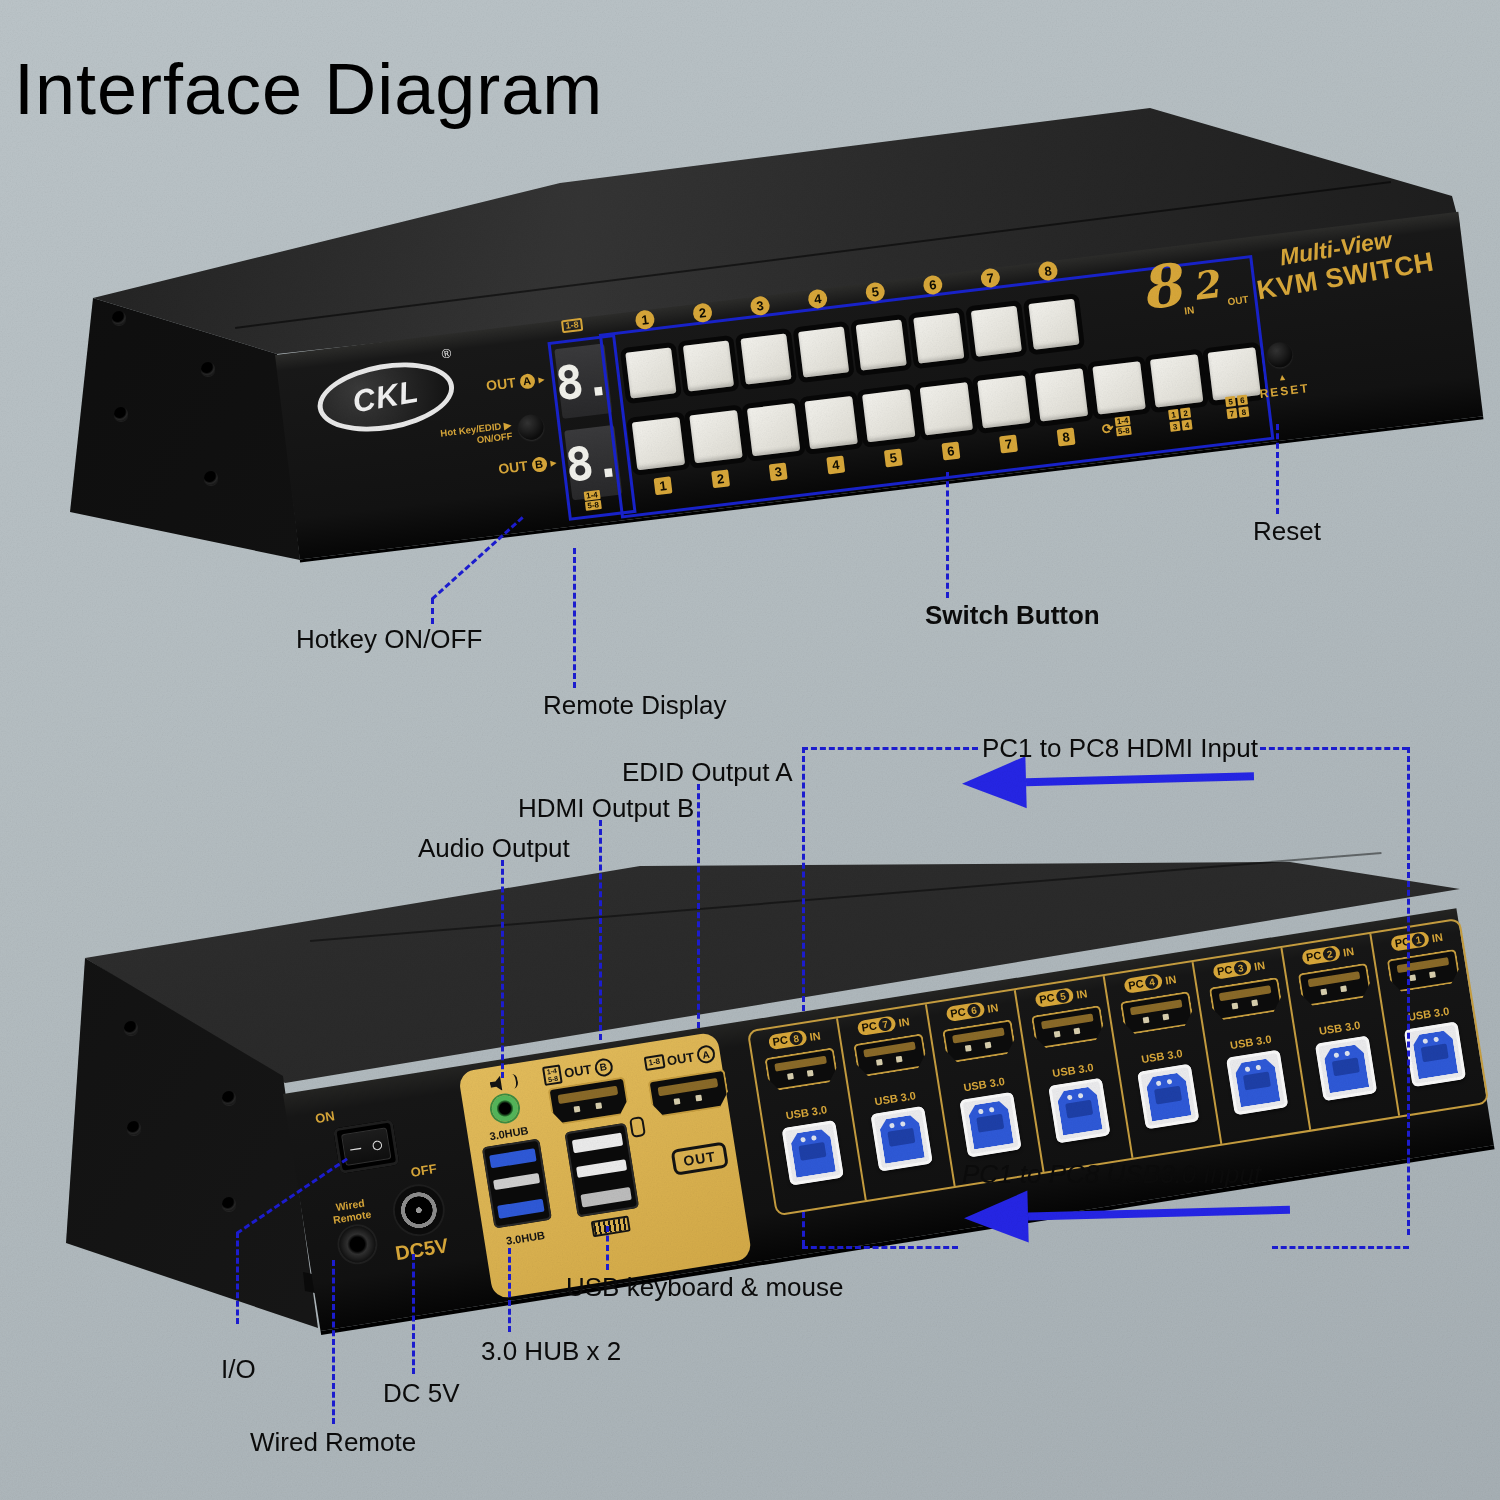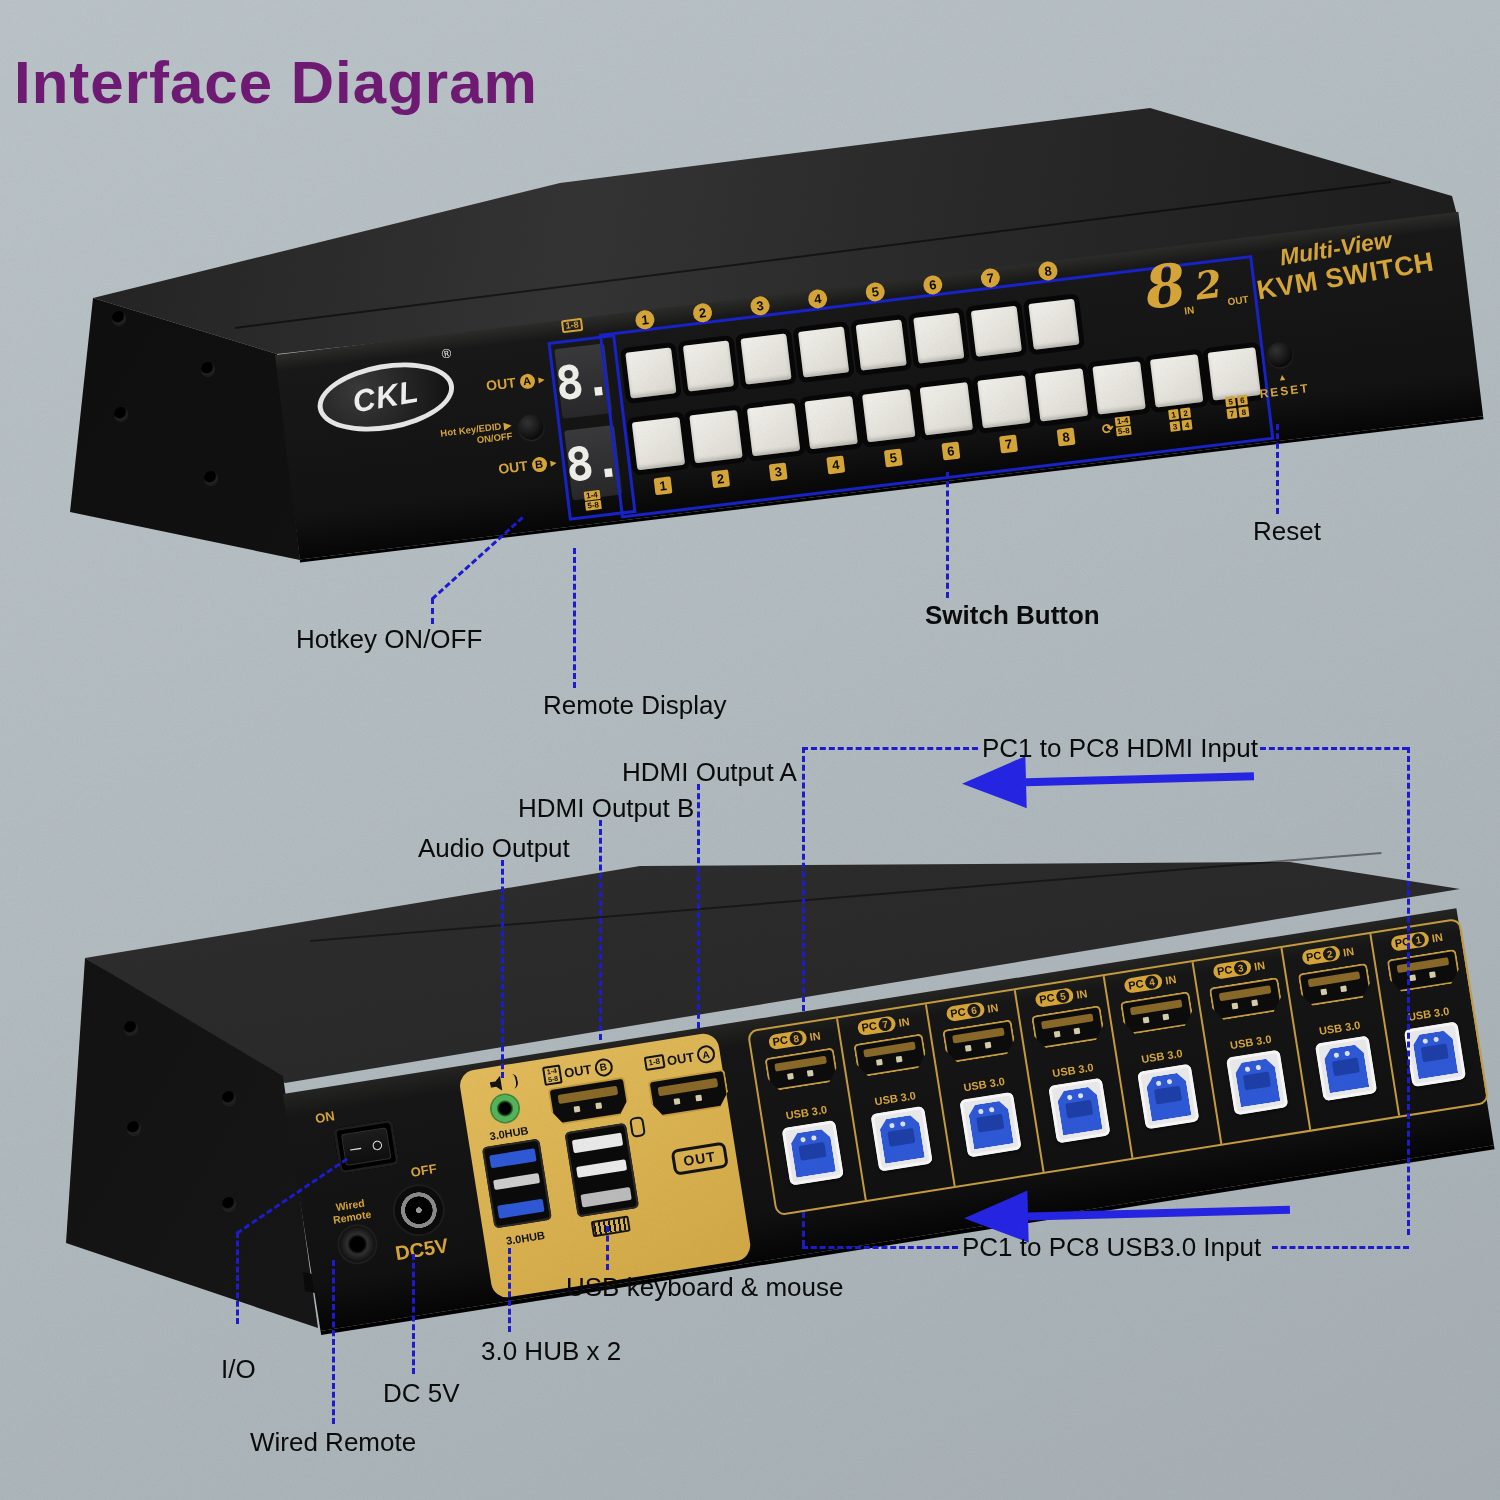--- a/index.html
+++ b/index.html
@@ -60,21 +60,21 @@
         color:#151003;font-size:11px;font-weight:bold;line-height:13px;}
   .pcPill .n{display:inline-flex;width:13px;height:13px;margin-left:2px;border-radius:50%;background:#1a1a1a;
         color:#d8a739;align-items:center;justify-content:center;font-size:10px;}
   .inTxt{color:#d8a739;font-size:11px;font-weight:bold;margin-left:3px;}
   .blkIcon{border:2px solid #131313;border-radius:2px;color:#131313;font-weight:bold;}
   .jack{border-radius:50%;position:absolute;}
 </style>
 </head>
 <body>
 
-<div class="abs" style="left:14px;top:48px;font-size:60px;font-weight:bold;color:#701a75;letter-spacing:1px;">Interface Diagram</div>
+<div class="abs" style="left:14px;top:48px;font-size:72px;font-weight:normal;color:#000000;letter-spacing:1px;">Interface Diagram</div>
 
 <div class="poly" style="clip-path:polygon(93px 298px,560px 183px,1150px 108px,1452px 196px,1460px 226px,277px 354px);
             background:linear-gradient(100deg,#1f1f1f 0%,#343434 35%,#2a2a2a 55%,#171717 100%);"></div>
 <div class="abs" style="left:235px;top:327px;width:1165px;height:2px;background:rgba(0,0,0,.55);transform:rotate(-7.2deg);transform-origin:0 0;"></div>
 
 <div class="poly" style="clip-path:polygon(93px 298px,277px 354px,300px 560px,70px 512px);
             background:linear-gradient(120deg,#0d0d0d,#161616 60%,#0a0a0a);"></div>
 <div class="screw" style="left:112px;top:311px;"></div>
 <div class="screw" style="left:201px;top:362px;"></div>
 <div class="screw" style="left:114px;top:407px;"></div>
@@ -496,23 +496,23 @@
   <div class="head"></div>
     <div class="shaft" style="width:262px;"></div>
 </div>
 
 <div class="lbl" style="left:296px;top:624px;">Hotkey ON/OFF</div>
 <div class="lbl" style="left:543px;top:690px;">Remote Display</div>
 <div class="lbl" style="left:925px;top:600px;font-weight:bold;">Switch Button</div>
 <div class="lbl" style="left:1253px;top:516px;">Reset</div>
 <div class="lbl" style="left:418px;top:833px;">Audio Output</div>
 <div class="lbl" style="left:518px;top:793px;text-align:center;">HDMI Output B</div>
-<div class="lbl" style="left:622px;top:757px;">HDMI Output A</div>
+<div class="lbl" style="left:622px;top:757px;">EDID Output A</div>
 <div class="lbl" style="left:982px;top:733px;">PC1 to PC8 HDMI Input</div>
-<div class="lbl" style="left:962px;top:1232px;">PC1 to PC8 USB3.0 Input</div>
+<div class="lbl" style="left:962px;top:1159px;font-style:italic;">PC1 to PC8 USB3.0 Input</div>
 <div class="lbl" style="left:566px;top:1272px;">USB keyboard &amp; mouse</div>
 <div class="lbl" style="left:221px;top:1326px;margin-top:28px;">I/O</div>
 <div class="lbl" style="left:481px;top:1336px;">3.0 HUB x 2</div>
 <div class="lbl" style="left:383px;top:1378px;">DC 5V</div>
 <div class="lbl" style="left:250px;top:1427px;text-align:right;">Wired Remote</div>
 
 <svg class="abs" width="1500" height="1500" style="left:0;top:0;opacity:.14;pointer-events:none;mix-blend-mode:multiply;">
   <filter id="n">
       <feTurbulence type="fractalNoise" baseFrequency="0.8" numOctaves="2" stitchTiles="stitch"></feTurbulence>
   <feColorMatrix type="saturate" values="0"></feColorMatrix>

